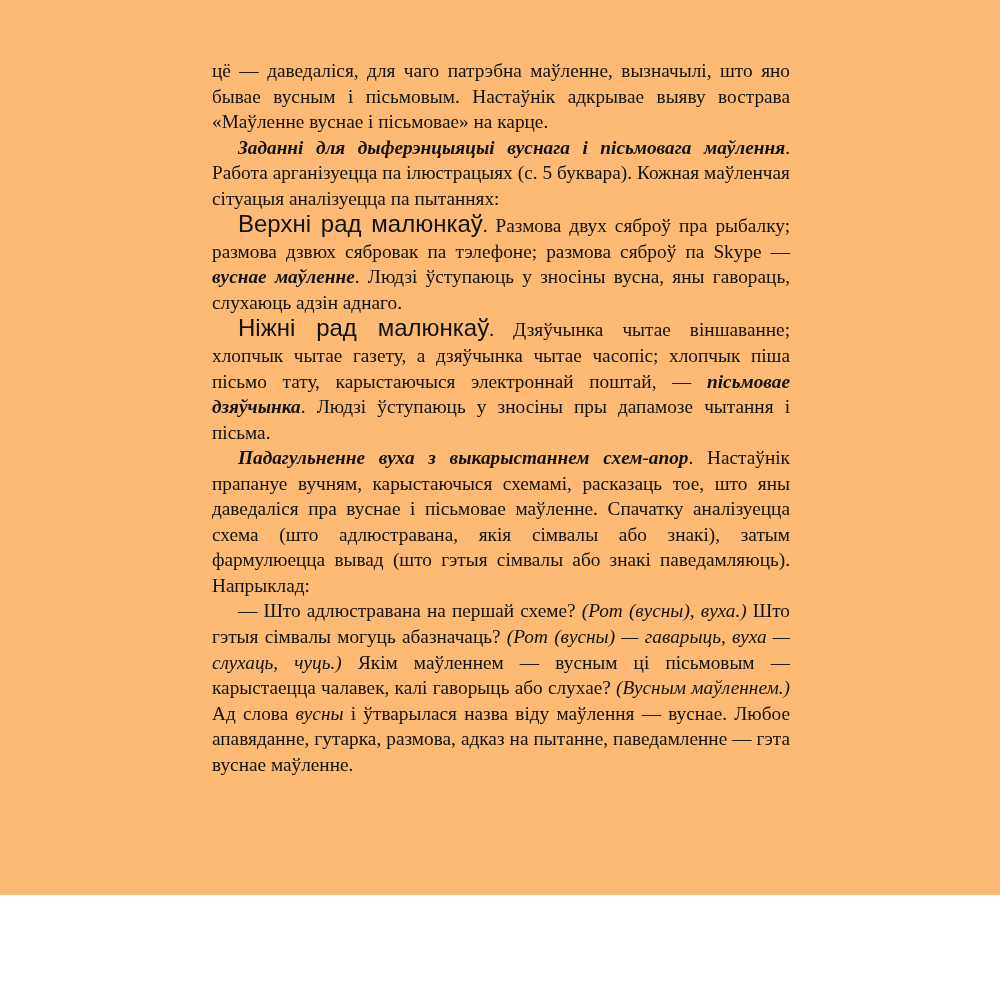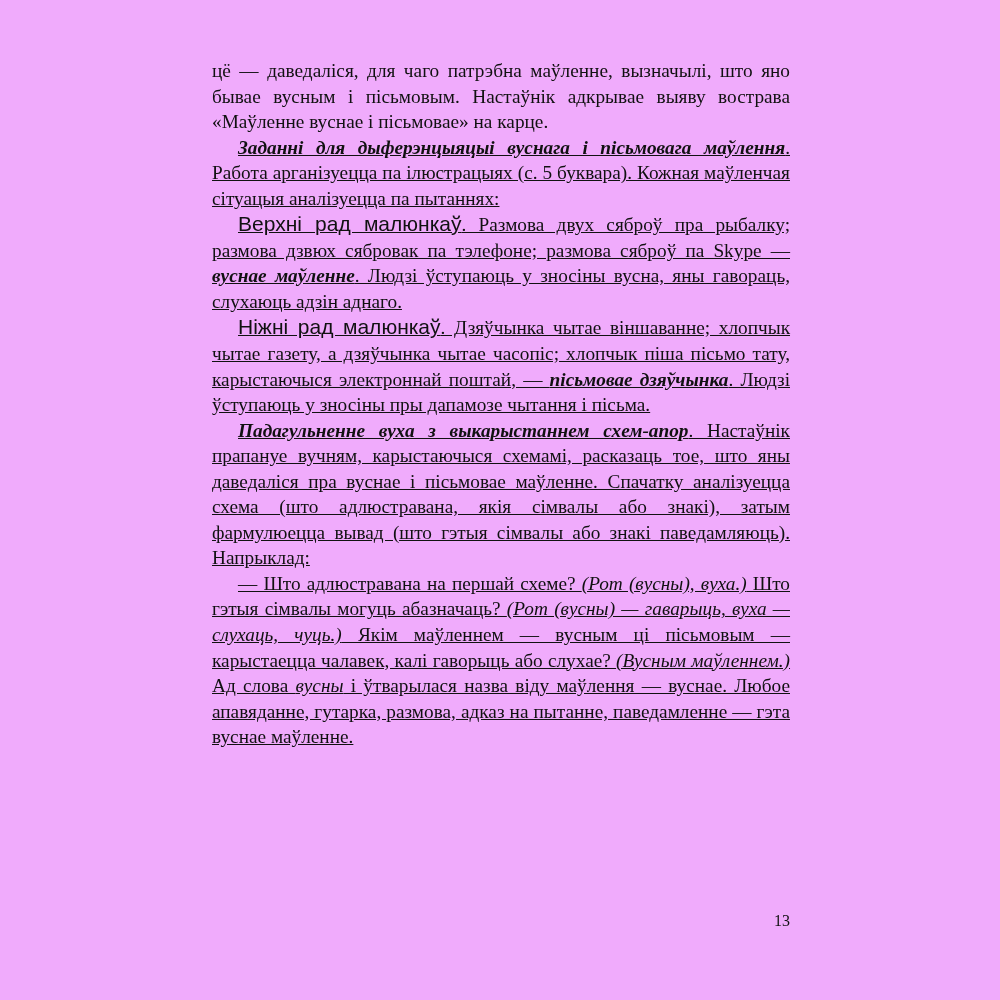--- a/index.html
+++ b/index.html
@@ -3,22 +3,22 @@
 <meta charset="utf-8">
 <style>
   html, body {
     margin: 0;
     padding: 0;
     background: #ffffff;
   }
   .page {
     position: relative;
     width: 1000px;
-    height: 1000px;
-    background: #f0abfc;
+    height: 895px;
+    background: #fdba74;
     overflow: hidden;
     font-family: "Liberation Serif", "DejaVu Serif", serif;
     color: #111111;
     -webkit-font-smoothing: antialiased;
   }
   .text-column {
     position: absolute;
     left: 212px;
     top: 58px;
     width: 578px;
@@ -27,35 +27,34 @@
     text-align: justify;
     text-justify: inter-word;
     hyphens: manual;
   }
   .para {
     margin: 0;
     text-indent: 0;
   }
   .para.indent {
     text-indent: 26px;
-    text-decoration: underline;
   }
   .para.cont {
     text-indent: 0;
   }
   .bi {
     font-weight: bold;
     font-style: italic;
   }
   .it {
     font-style: italic;
   }
   .sans {
     font-family: "Liberation Sans", "DejaVu Sans", sans-serif;
-    font-size: 21px;
+    font-size: 24px;
   }
   .page-number {
     position: absolute;
     left: 0;
     top: 912px;
     width: 790px;
     text-align: right;
     font-family: "Liberation Serif", "DejaVu Serif", serif;
     font-size: 16px;
     color: #111111;

